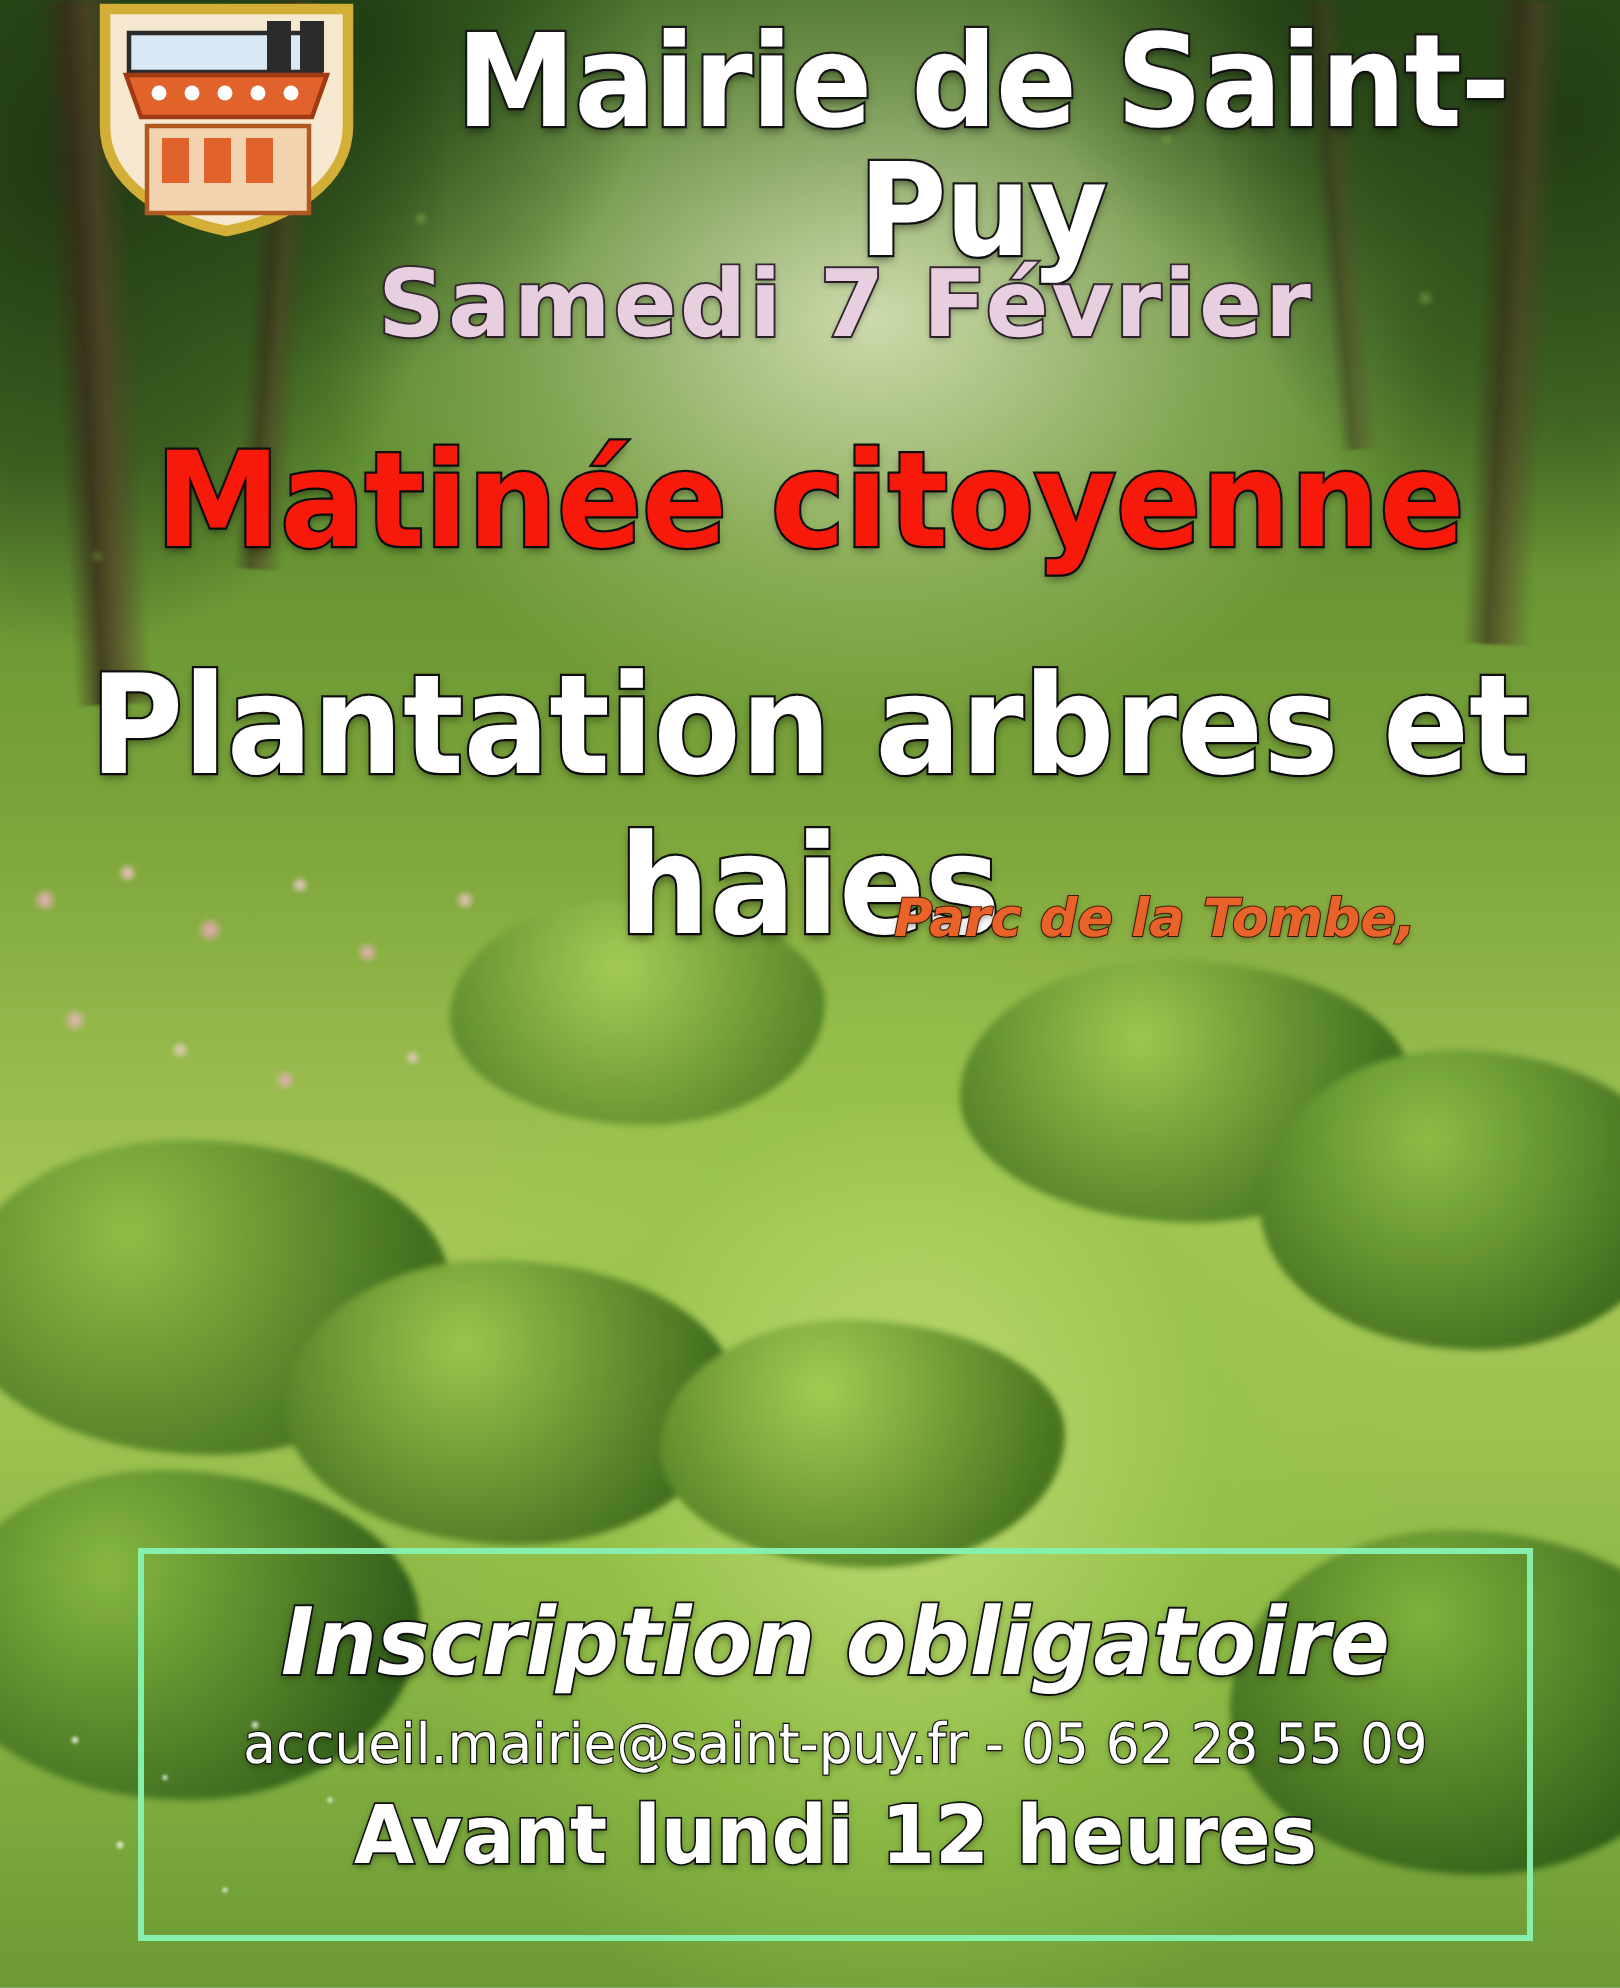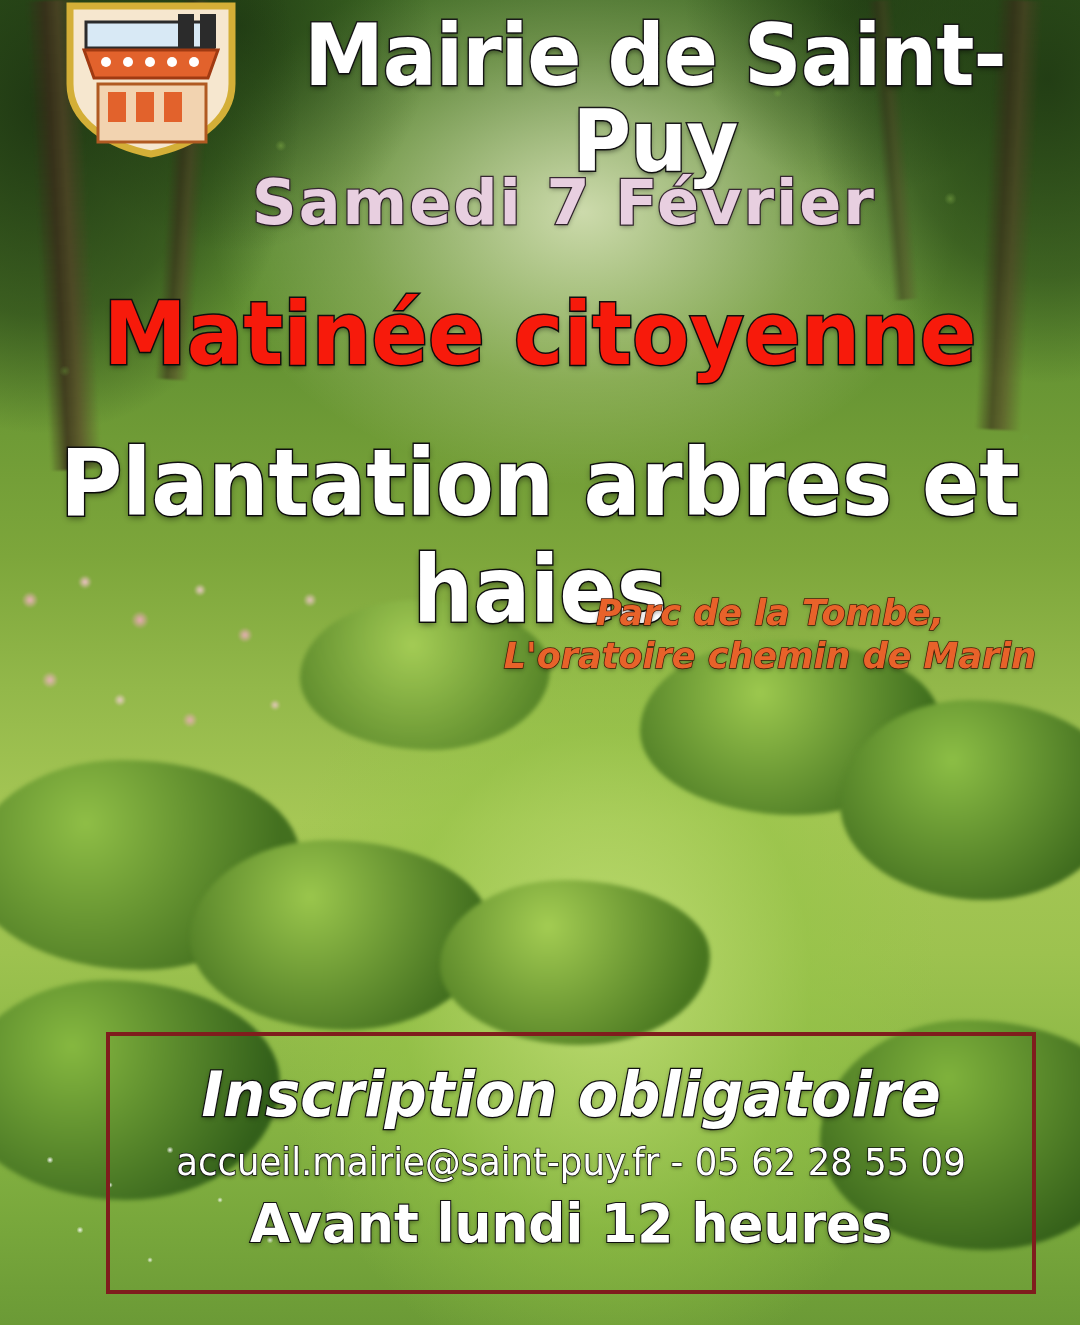--- a/index.html
+++ b/index.html
@@ -249,25 +249,25 @@
     paint-order: stroke fill;
     text-shadow: 0 2px 5px rgba(0,0,0,.45);
     transform: scaleX(.94);
     transform-origin: center;
   }
   .schedule-line + .schedule-line { margin-top: 52px; }
 
   
   .reg-box {
     position: absolute;
-    left: 106px;
+    left: 92px;
     top: 1032px;
     width: 930px;
     height: 262px;
-    border: 4px solid #7f1d1d;
+    border: 4px solid #86efac;
     box-sizing: border-box;
   }
   .reg-title {
     margin-top: 22px;
     text-align: center;
     font-size: 62px;
     font-weight: bold;
     font-style: italic;
     color: #ffffff;
     -webkit-text-stroke: 2.5px #141414;
@@ -347,21 +347,20 @@
     <div class="title-main">Mairie de Saint-Puy</div>
 
     <div class="subtitle-date">Samedi 7 Février</div>
 
     <div class="headline-red">Matinée citoyenne</div>
 
     <div class="headline-white">Plantation arbres et haies</div>
 
     <div class="location">
       <div>Parc de la Tombe,</div>
-      <div>L'oratoire chemin de Marin</div>
     </div>
 
 
     <div class="reg-box">
       <div class="reg-title">Inscription obligatoire</div>
       <div class="reg-contact">accueil.mairie@saint-puy.fr  -  05 62 28 55 09</div>
       <div class="reg-deadline">Avant lundi 12 heures</div>
     </div>
 
   </div>

